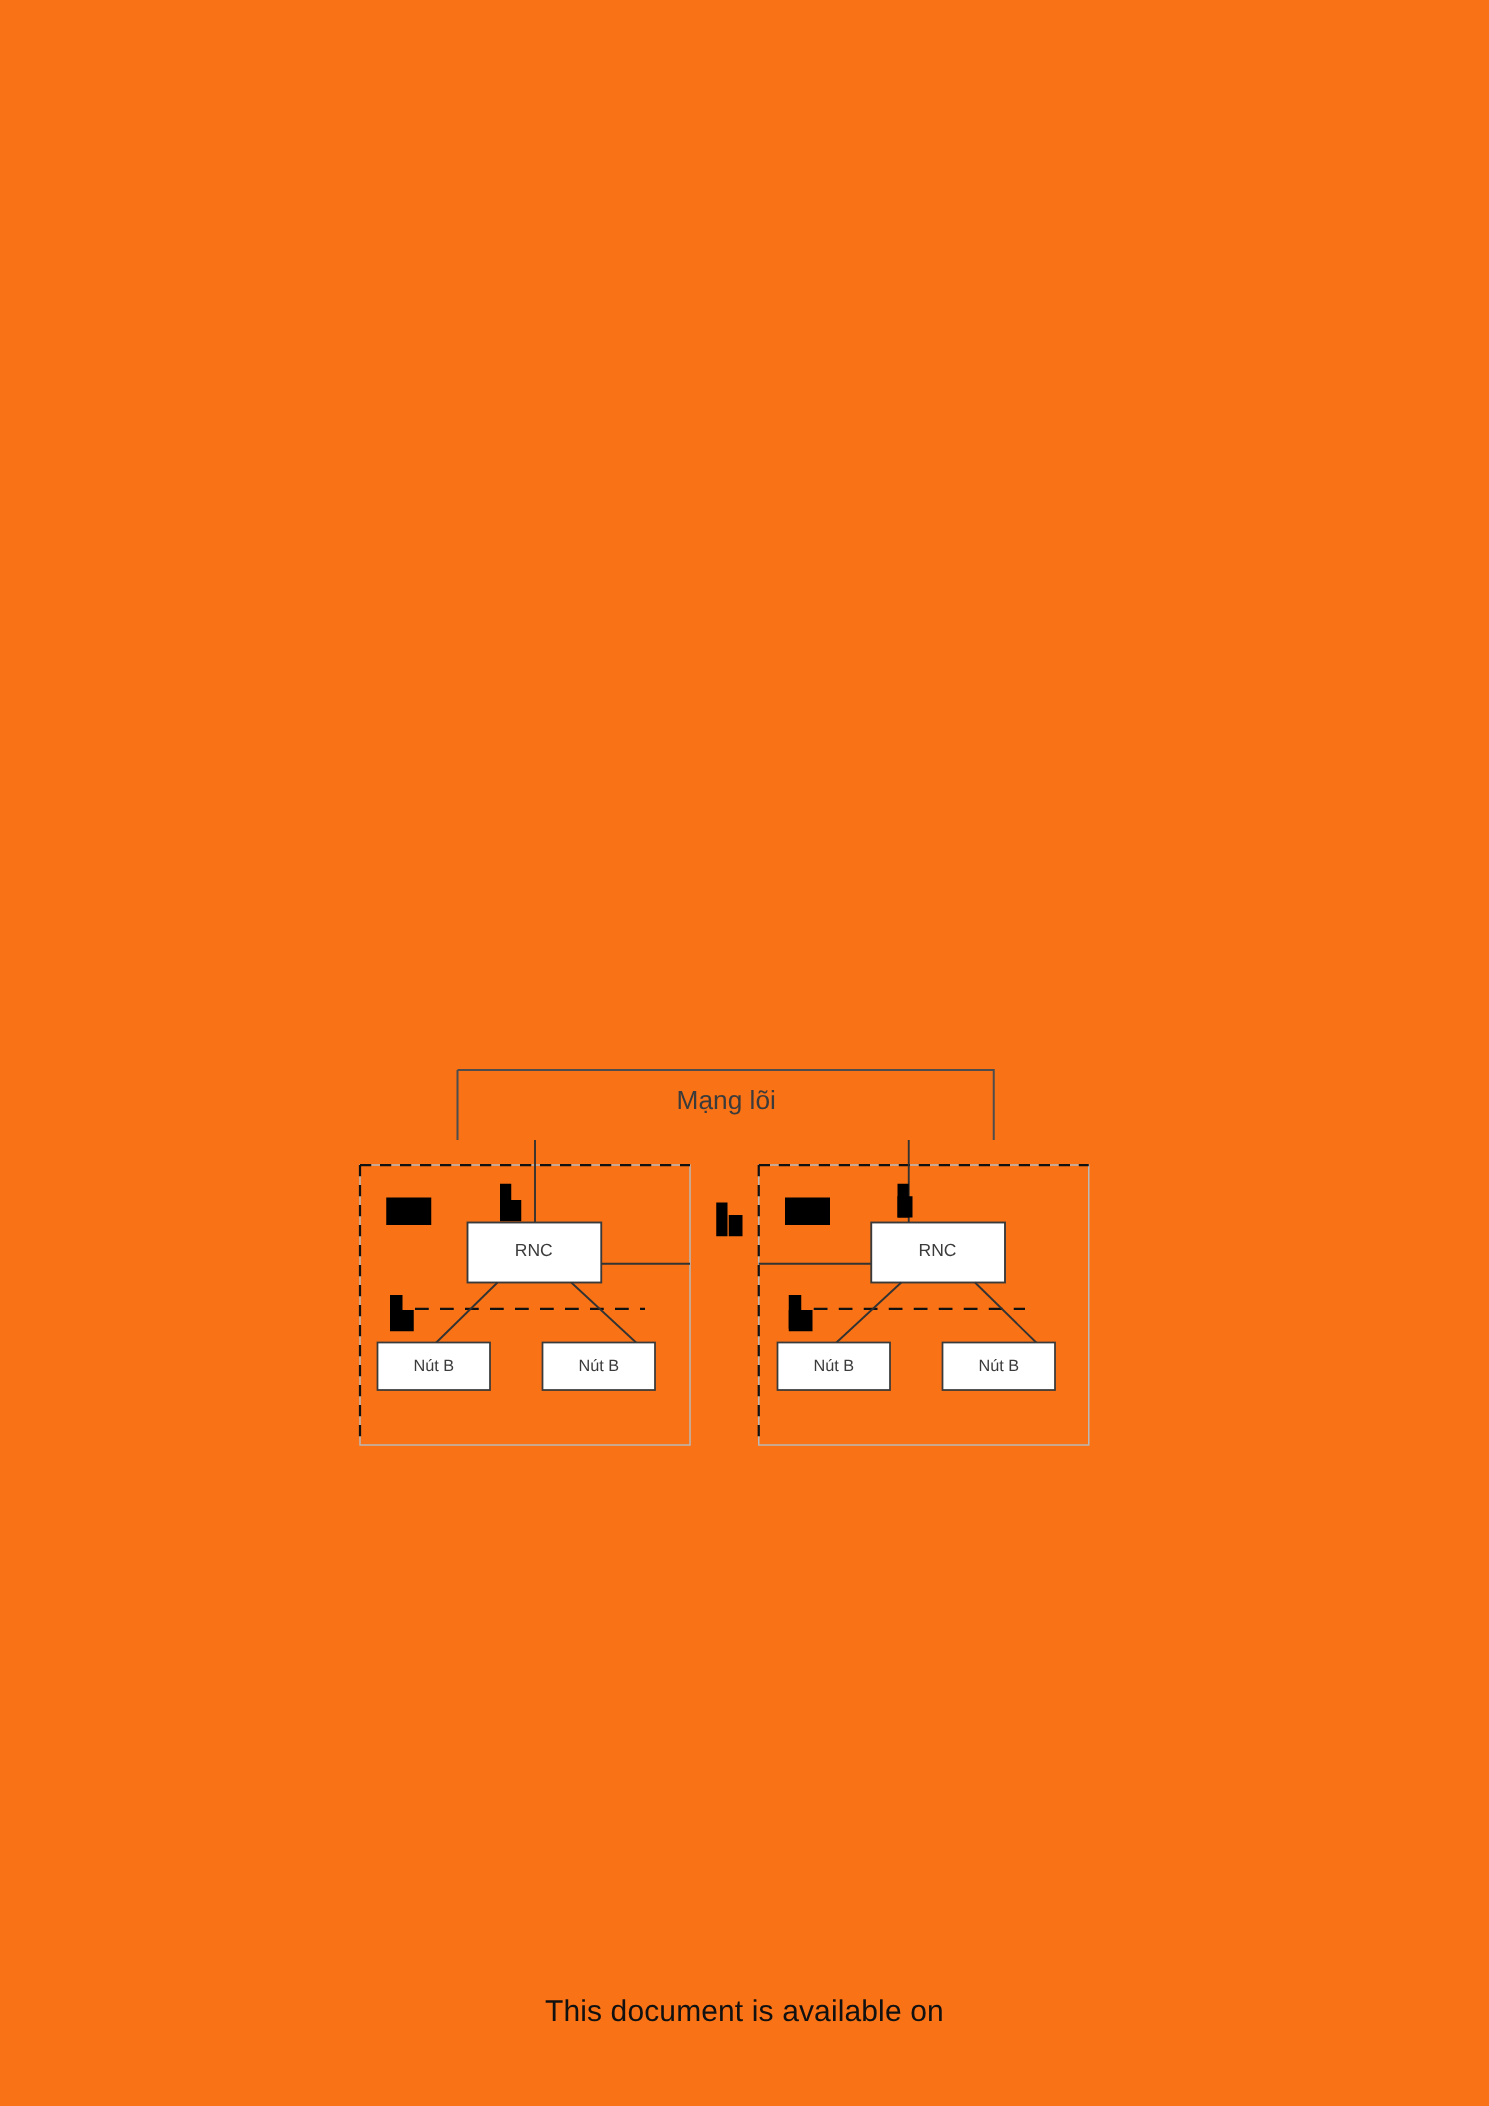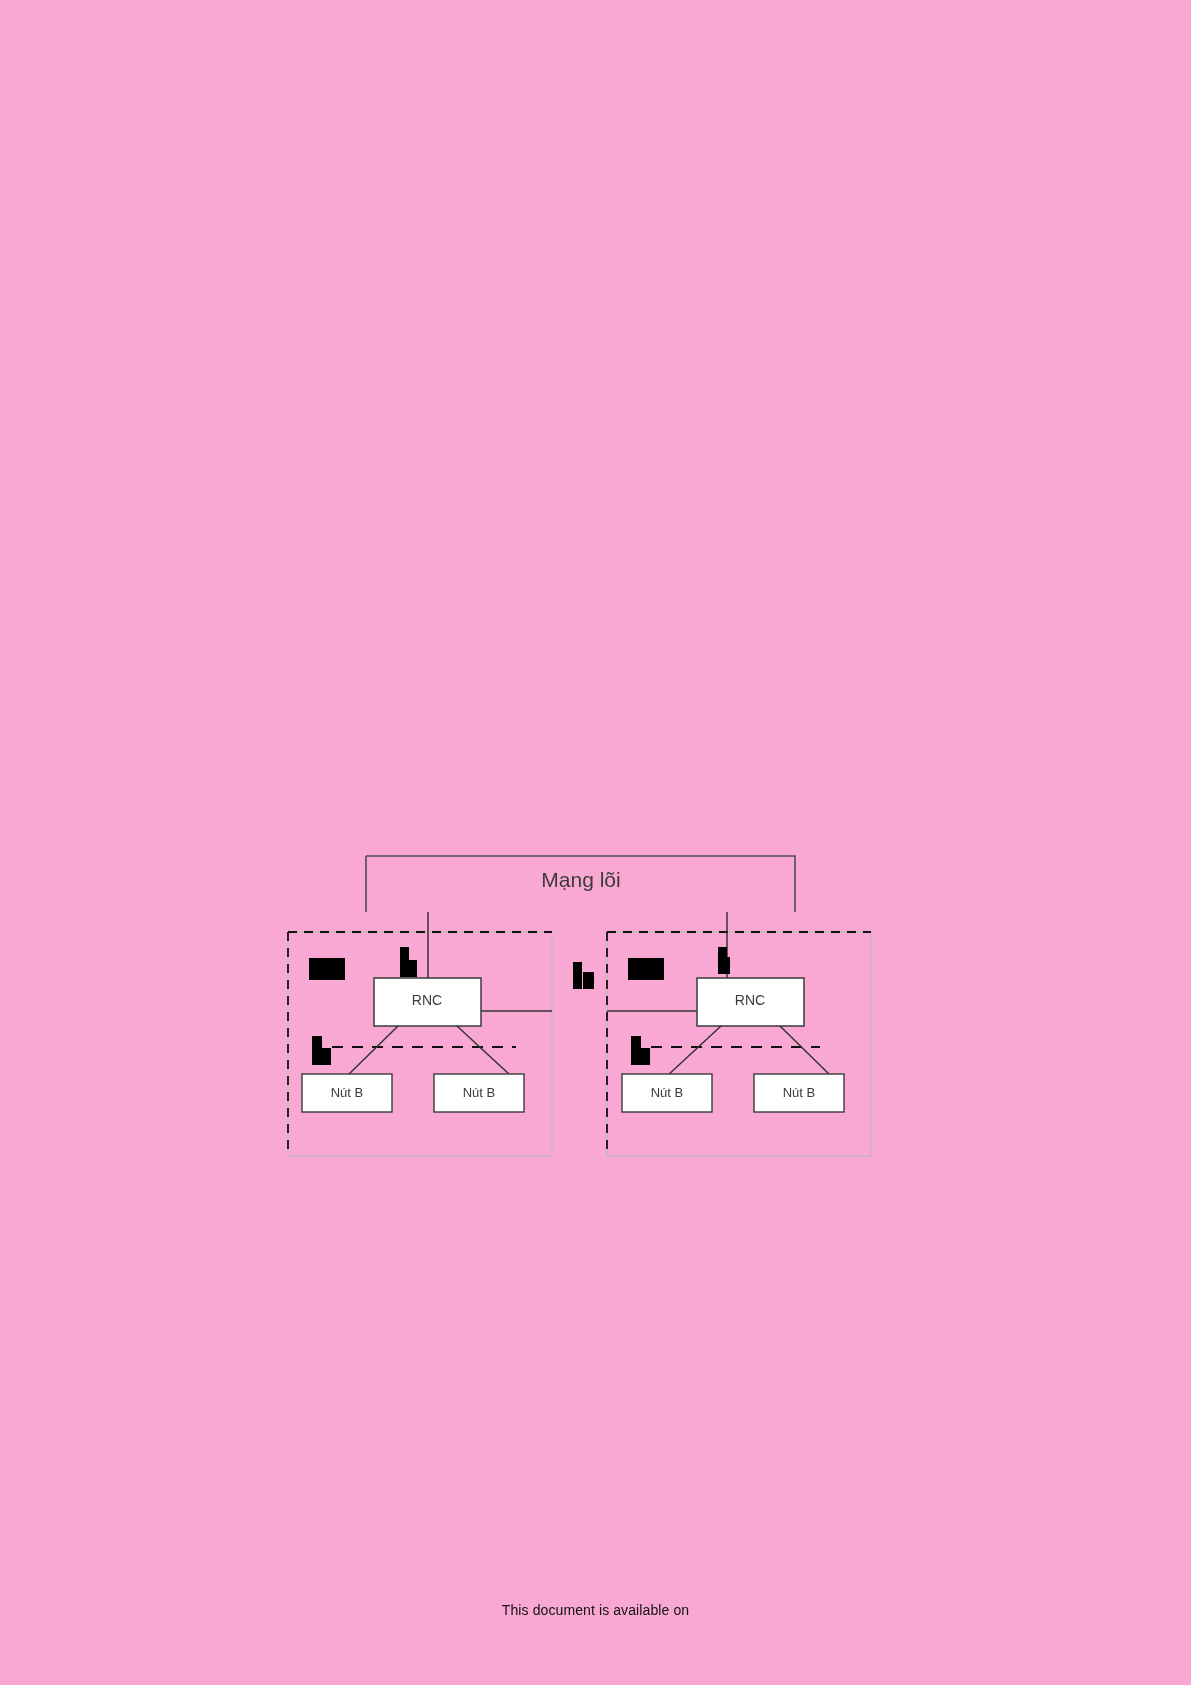--- a/index.html
+++ b/index.html
@@ -13,21 +13,21 @@
     position: relative;
     font-family: "Liberation Sans", sans-serif;
     color: #222222;
     overflow: hidden;
   }
 
   
   #page {
     position: absolute;
     inset: 0;
-    background: #f9a8d4;
+    background: #f97316;
   }
 
   
   #diagram {
     position: absolute;
     left: 0;
     top: 0;
     width: 1191px;
     height: 1685px;
   }
@@ -45,21 +45,21 @@
     top: 1575px;
     width: 1191px;
     height: 70px;
     display: flex;
     align-items: center;
     justify-content: center;
     gap: 22px;
   }
   #footer .f-text {
     font-family: "Liberation Sans", sans-serif;
-    font-size: 14px;
+    font-size: 24px;
     color: #111111;
     letter-spacing: 0.1px;
     white-space: nowrap;
   }
   #footer .f-logo {
     display: flex;
     align-items: center;
     gap: 10px;
   }
   #footer .f-wordmark {

